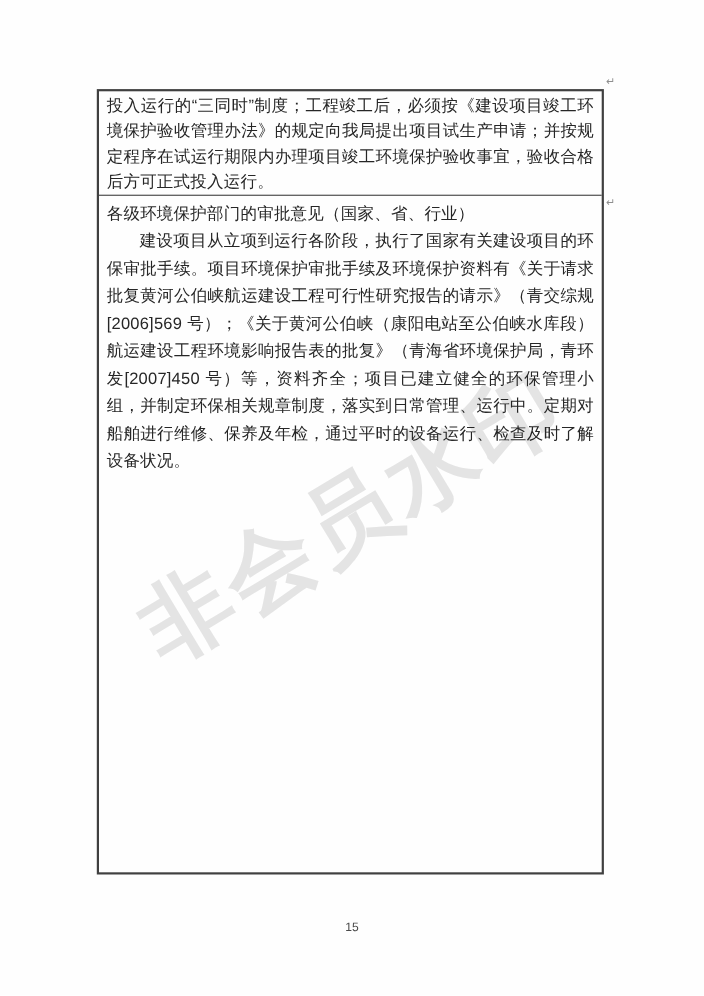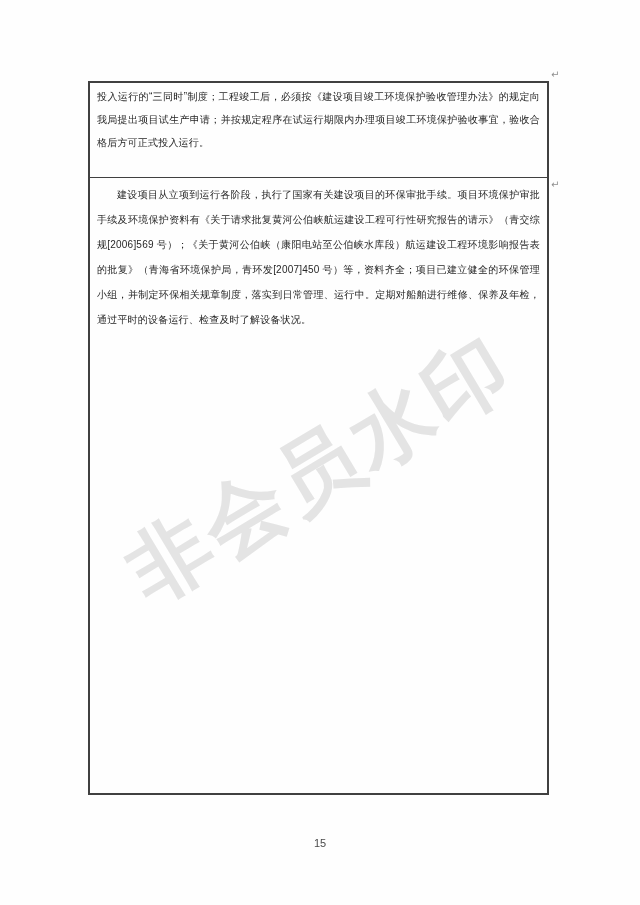--- a/index.html
+++ b/index.html
@@ -46,21 +46,21 @@
   .row1 {
     height: 95px;
     border-bottom: 1px solid #404040;
   }
   .row2 {
     height: 615px;
     padding-top: 4px;
   }
   .doc-table p {
     margin: 0;
-    font-size: 10px;
+    font-size: 15px;
     line-height: 23px;
     color: #262626;
     text-align: justify;
     text-justify: inter-ideograph;
     letter-spacing: 0.2px;
   }
   .row2 p {
     line-height: 25px;
   }
   .indent {
@@ -97,20 +97,21 @@
 
   <span class="pmark pmark-2">↵</span>
 
   <div class="doc-table">
 
     <div class="row row1">
       <p>投入运行的“三同时”制度；工程竣工后，必须按《建设项目竣工环境保护验收管理办法》的规定向我局提出项目试生产申请；并按规定程序在试运行期限内办理项目竣工环境保护验收事宜，验收合格后方可正式投入运行。</p>
     </div>
 
     <div class="row row2">
+      <p>各级环境保护部门的审批意见（国家、省、行业）</p>
       <p class="indent">建设项目从立项到运行各阶段，执行了国家有关建设项目的环保审批手续。项目环境保护审批手续及环境保护资料有《关于请求批复黄河公伯峡航运建设工程可行性研究报告的请示》（青交综规[2006]569 号）；《关于黄河公伯峡（康阳电站至公伯峡水库段）航运建设工程环境影响报告表的批复》（青海省环境保护局，青环发[2007]450 号）等，资料齐全；项目已建立健全的环保管理小组，并制定环保相关规章制度，落实到日常管理、运行中。定期对船舶进行维修、保养及年检，通过平时的设备运行、检查及时了解设备状况。</p>
     </div>
 
   </div>
 
   <div class="page-number">15</div>
 
 </div>
 
 </body></html>

